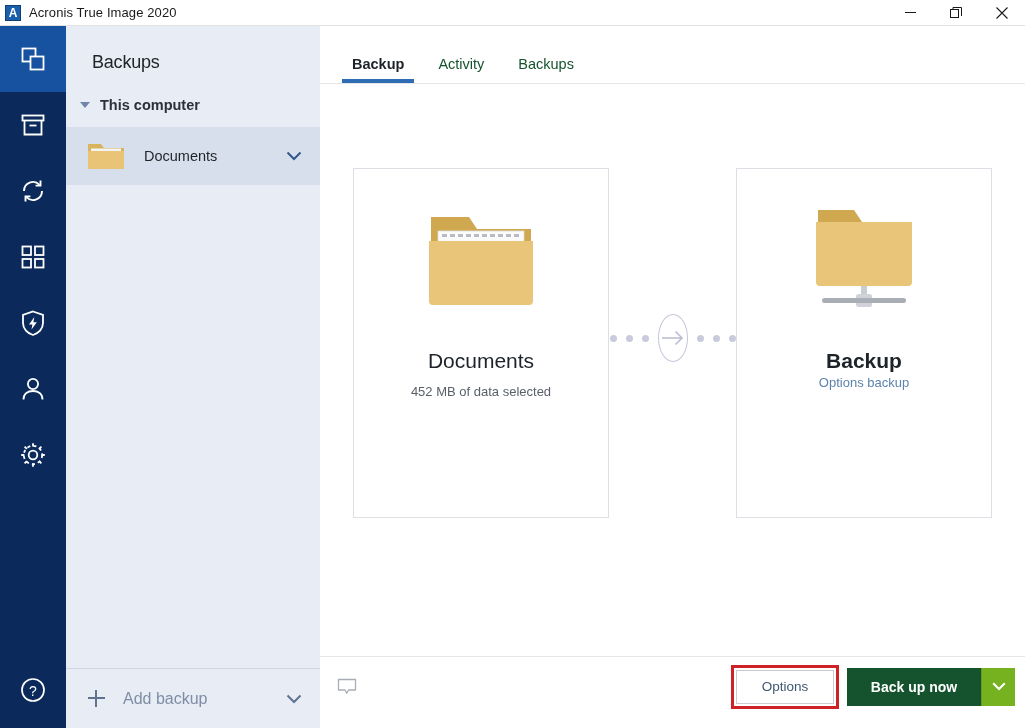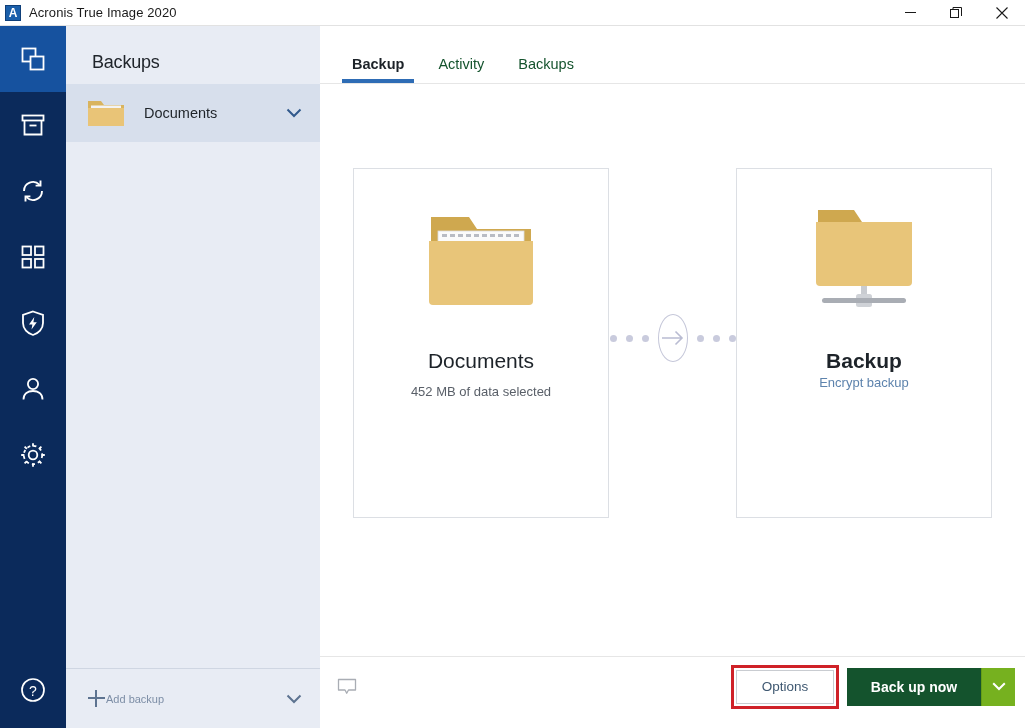--- a/index.html
+++ b/index.html
@@ -156,23 +156,23 @@
     margin-left: 22px;
   }
   .plus:before, .plus:after {
     content: "";
     position: absolute;
     background: #5d7390;
   }
   .plus:before { left: 0; top: 7px; width: 17px; height: 2px; }
   .plus:after  { top: 0; left: 7px; height: 17px; width: 2px; }
   .addbackup-label {
-    font-size: 11px;
+    font-size: 16px;
     color: #7d8ea6;
-    margin-left: 1px;
+    margin-left: 18px;
   }
   .addbackup-chev {
     position: absolute;
     right: 18px;
     top: 50%;
     transform: translateY(-50%);
   }
 
   
   .content {
@@ -420,20 +420,24 @@
     <svg width="30" height="30" viewBox="0 0 30 30">
       <circle cx="15" cy="15" r="11" fill="none" stroke="#ffffff" stroke-width="1.7"></circle>
       <text x="15" y="20.5" font-family="Liberation Sans, sans-serif" font-size="14" fill="#ffffff" text-anchor="middle">?</text>
     </svg>
   </div>
 </div>
 
 <div class="listpanel">
   <div class="panel-title">Backups</div>
 
+  <div class="tree-group">
+    <div class="tri"></div>
+    <div class="tree-group-label">This computer</div>
+  </div>
 
   <div class="tree-item">
     <svg width="40" height="32" viewBox="0 0 40 32">
       <path d="M2 4 H15 L18 8 H38 V29 H2 Z" fill="#d9b45e"></path>
       <rect x="5" y="8.5" width="30" height="4" fill="#f3f3f3"></rect>
       <path d="M2 11 H38 V29 H2 Z" fill="#e9c477"></path>
     </svg>
     <div class="tree-item-label">Documents</div>
     <svg class="tree-chevron" width="16" height="10" viewBox="0 0 16 10">
       <path d="M1.5 1.5 L8 8 L14.5 1.5" fill="none" stroke="#31598c" stroke-width="2"></path>
@@ -507,21 +511,21 @@
       <div class="card-icon">
         <svg width="120" height="120" viewBox="0 0 120 120">
           <path d="M14 12 H50 L58 24 H106 V34 H14 Z" fill="#cfa84f"></path>
           <path d="M12 24 H108 V84 Q108 88 104 88 H16 Q12 88 12 84 Z" fill="#e8c579"></path>
           <rect x="57" y="88" width="6" height="10" fill="#c9ccd1"></rect>
           <rect x="52" y="96" width="16" height="13" rx="2.5" fill="#cfd2d7"></rect>
           <rect x="18" y="100" width="84" height="5" rx="2.5" fill="#a9adb4"></rect>
         </svg>
       </div>
       <div class="card-title bold">Backup</div>
-      <a class="card-link" href="#">Encrypt backup</a>
+      <a class="card-link" href="#">Options backup</a>
     </div>
 
   </div>
 
   <div class="bottombar">
     <svg class="comment-icon" width="20" height="20" viewBox="0 0 20 20">
       <path d="M1.5 2.5 H18.5 V13 H11.5 L9.7 16.2 L8 13 H1.5 Z" fill="none" stroke="#a9adb4" stroke-width="1.3" stroke-linejoin="round"></path>
     </svg>
 
     <button class="btn-options">Options</button>

